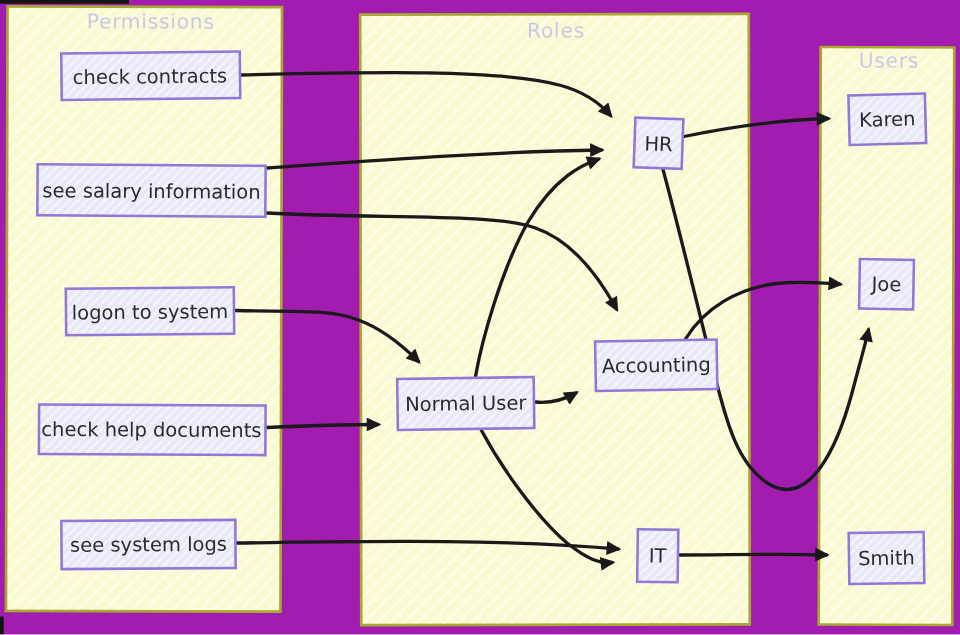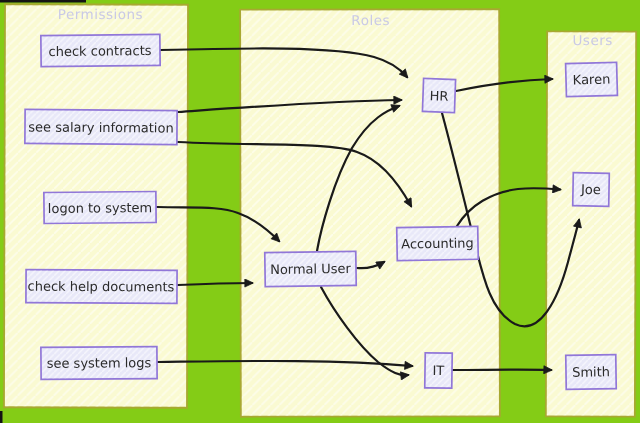--- a/index.html
+++ b/index.html
@@ -1,16 +1,16 @@
 <!DOCTYPE html>
 <html><head>
 <meta charset="utf-8">
 <style>
   html,body{margin:0;padding:0;background:#ffffff;}
-  .stage{position:relative;width:640px;height:423px;overflow:hidden;background:#84cc16;}
+  .stage{position:relative;width:640px;height:423px;overflow:hidden;background:#a21caf;}
   svg{display:block;}
   text{font-family:"DejaVu Sans","Liberation Sans",sans-serif;}
   .ctitle{font-size:13.5px;fill:#c9c9e6;text-anchor:middle;letter-spacing:.5px;}
   .nlabel{font-size:13px;fill:#2b2b2b;text-anchor:middle;}
   .cluster-rect{fill:#fafad2;stroke:#a8a832;stroke-width:1.8;}
   .cluster-hatch{fill:url(#hatchC);stroke:none;}
   .node-rect{fill:#e8e8f8;stroke:#9177d8;stroke-width:1.7;}
   .node-hatch{fill:url(#hatchN);stroke:none;}
   .edge{fill:none;stroke:#1a1a1a;stroke-width:2.2;stroke-linecap:round;}
 </style>

